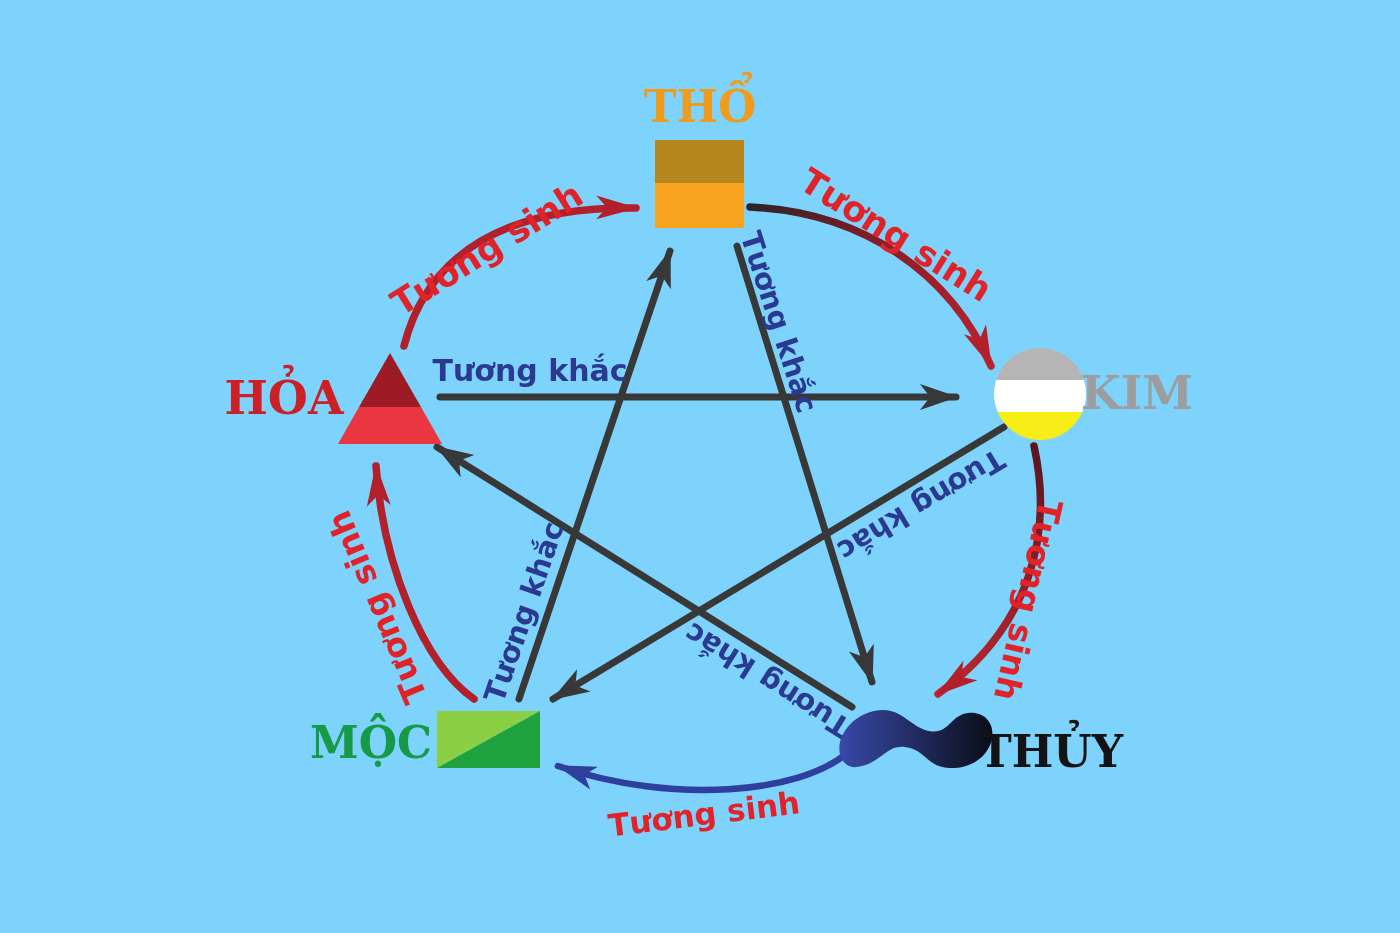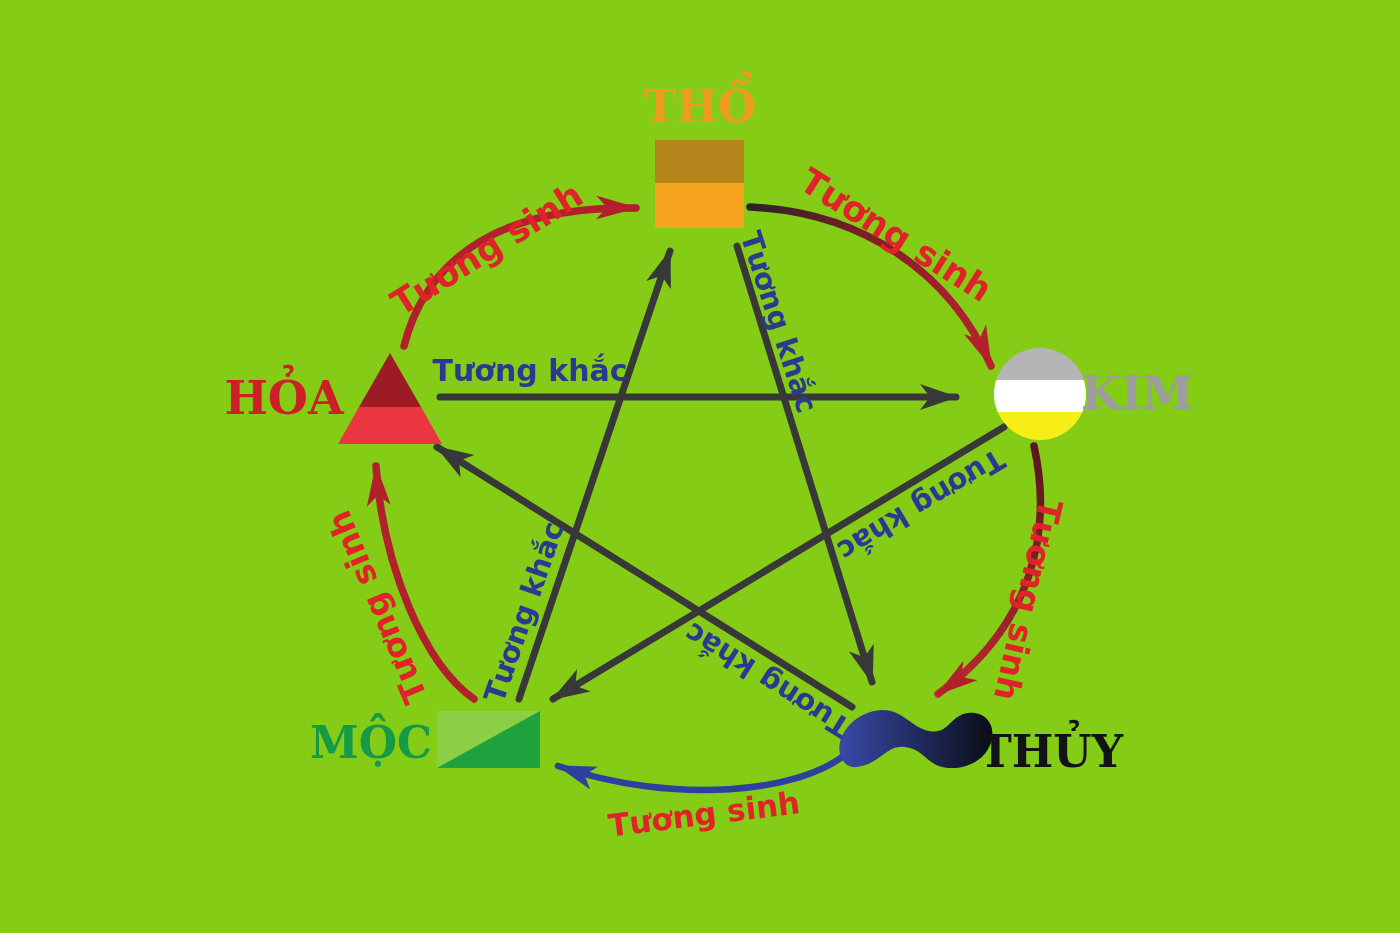--- a/index.html
+++ b/index.html
@@ -1,20 +1,20 @@
 <!DOCTYPE html>
 <html><head>
 <meta charset="utf-8">
 <style>
   html, body { margin: 0; padding: 0; background: #ffffff; }
   .stage {
     position: relative;
     width: 1400px;
     height: 933px;
-    background: #84cc16;
+    background: #7dd3fc;
     font-family: "DejaVu Sans", "Liberation Sans", sans-serif;
     overflow: hidden;
   }
   svg { display: block; }
   text { user-select: none; }
   .element-label {
     font-family: "DejaVu Serif", "Liberation Serif", serif;
     font-weight: bold;
   }
   .relation-label {

